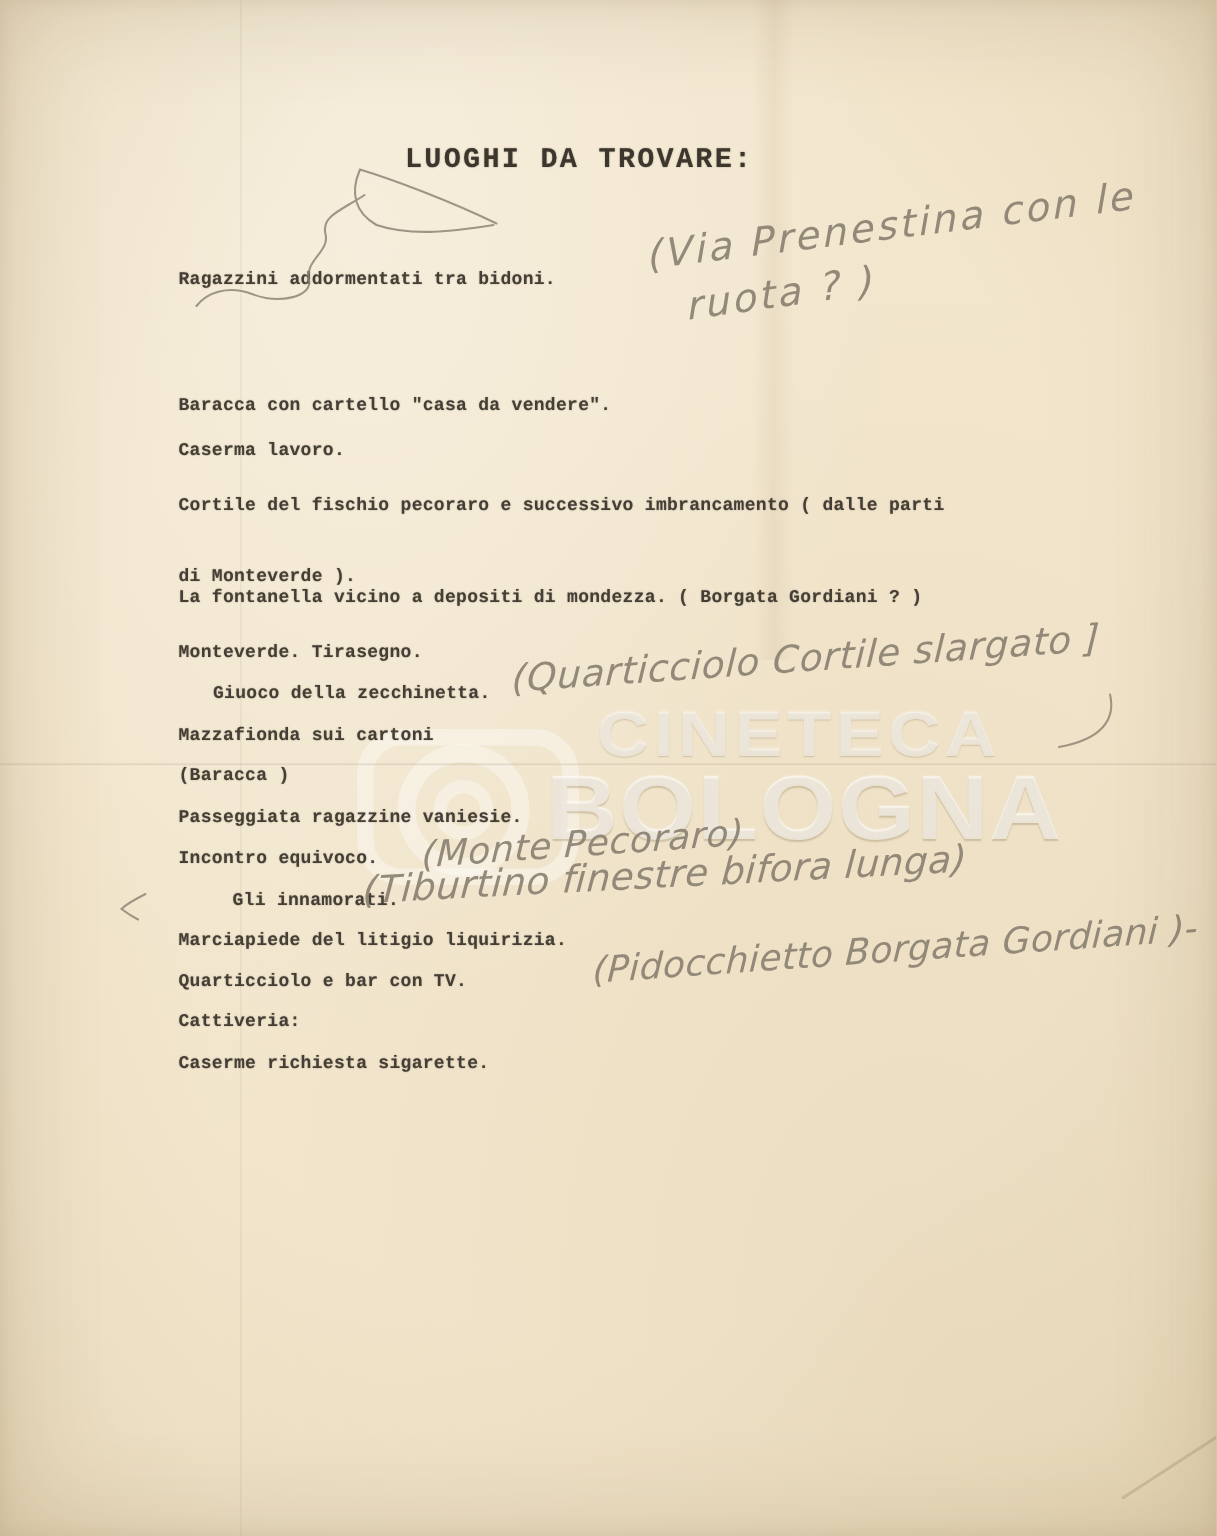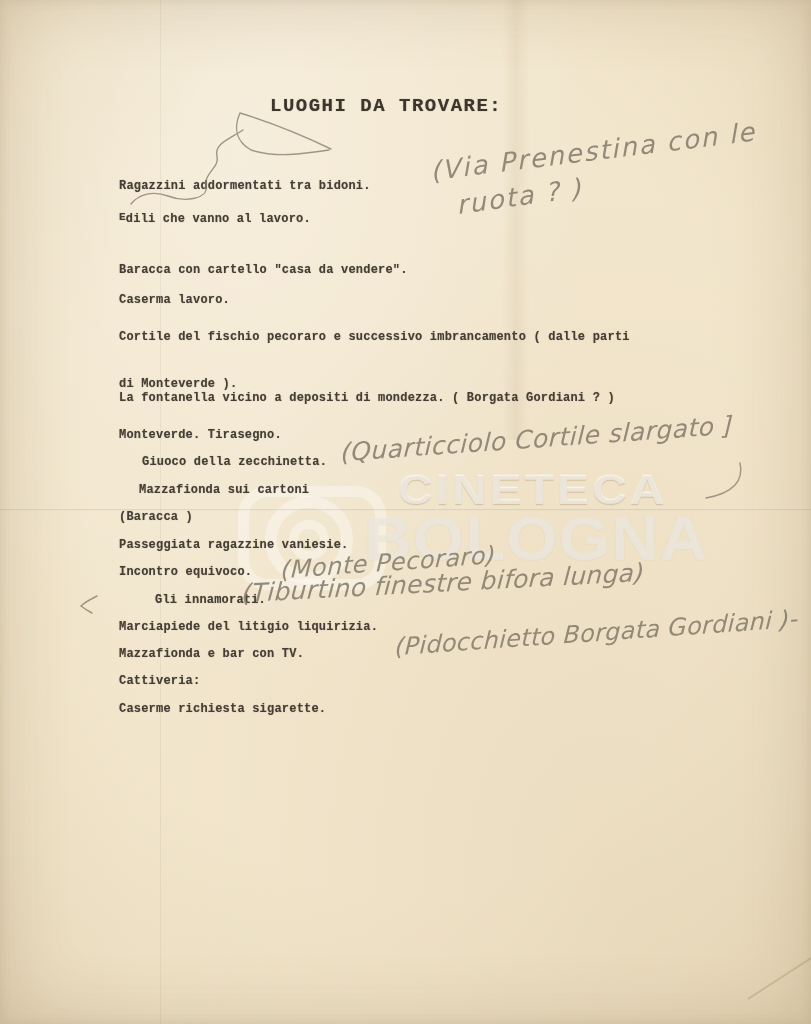--- a/index.html
+++ b/index.html
@@ -74,35 +74,34 @@
   </div>
 
   <div class="crease-v1"></div>
   <div class="crease-v2"></div>
   <div class="crease-h"></div>
   <div class="crease-corner"></div>
 
   <div class="title">LUOGHI DA TROVARE:</div>
 
   <div class="tl" style="top:180px;">Ragazzini addormentati tra bidoni.</div>
-  <div class="tl raise-first" style="top:212px;">Edili che vanno al lavoro.</div>
   <div class="tl" style="top:264px;">Baracca con cartello "casa da vendere".</div>
   <div class="tl" style="top:294px;">Caserma lavoro.</div>
   <div class="tl" style="top:331px;">Cortile del fischio pecoraro e successivo imbrancamento ( dalle parti</div>
   <div class="tl" style="top:358px;margin-top:20px;">di Monteverde ).</div>
   <div class="tl" style="top:392px;">La fontanella vicino a depositi di mondezza. ( Borgata Gordiani ? )</div>
   <div class="tl" style="top:429px;">Monteverde. Tirasegno.</div>
   <div class="tl" style="top:456px;margin-left:23px;">Giuoco della zecchinetta.</div>
-  <div class="tl" style="top:484px;margin-left:20px;">Mazzafionda sui cartoni</div>
+  <div class="tl" style="top:484px;">Mazzafionda sui cartoni</div>
   <div class="tl" style="top:511px;">(Baracca )</div>
   <div class="tl" style="top:539px;">Passeggiata ragazzine vaniesie.</div>
   <div class="tl" style="top:566px;">Incontro equivoco.</div>
   <div class="tl" style="top:594px;margin-left:36px;">Gli innamorati.</div>
   <div class="tl" style="top:621px;text-align:center;">Marciapiede del litigio liquirizia.</div>
-  <div class="tl" style="top:648px;">Mazzafionda e bar con TV.</div>
+  <div class="tl" style="top:648px;">Quarticciolo e bar con TV.</div>
   <div class="tl" style="top:675px;">Cattiveria:</div>
   <div class="tl" style="top:703px;">Caserme richiesta sigarette.</div>
 
   <div class="hw hw1a">(Via Prenestina con le</div>
   <div class="hw hw1b">ruota ? )</div>
   <div class="hw hw2">(Quarticciolo Cortile slargato ]</div>
   <div class="hw hw3">(Monte Pecoraro)</div>
   <div class="hw hw4">(Tiburtino finestre bifora lunga)</div>
   <div class="hw hw5">(Pidocchietto Borgata Gordiani )-</div>
 

